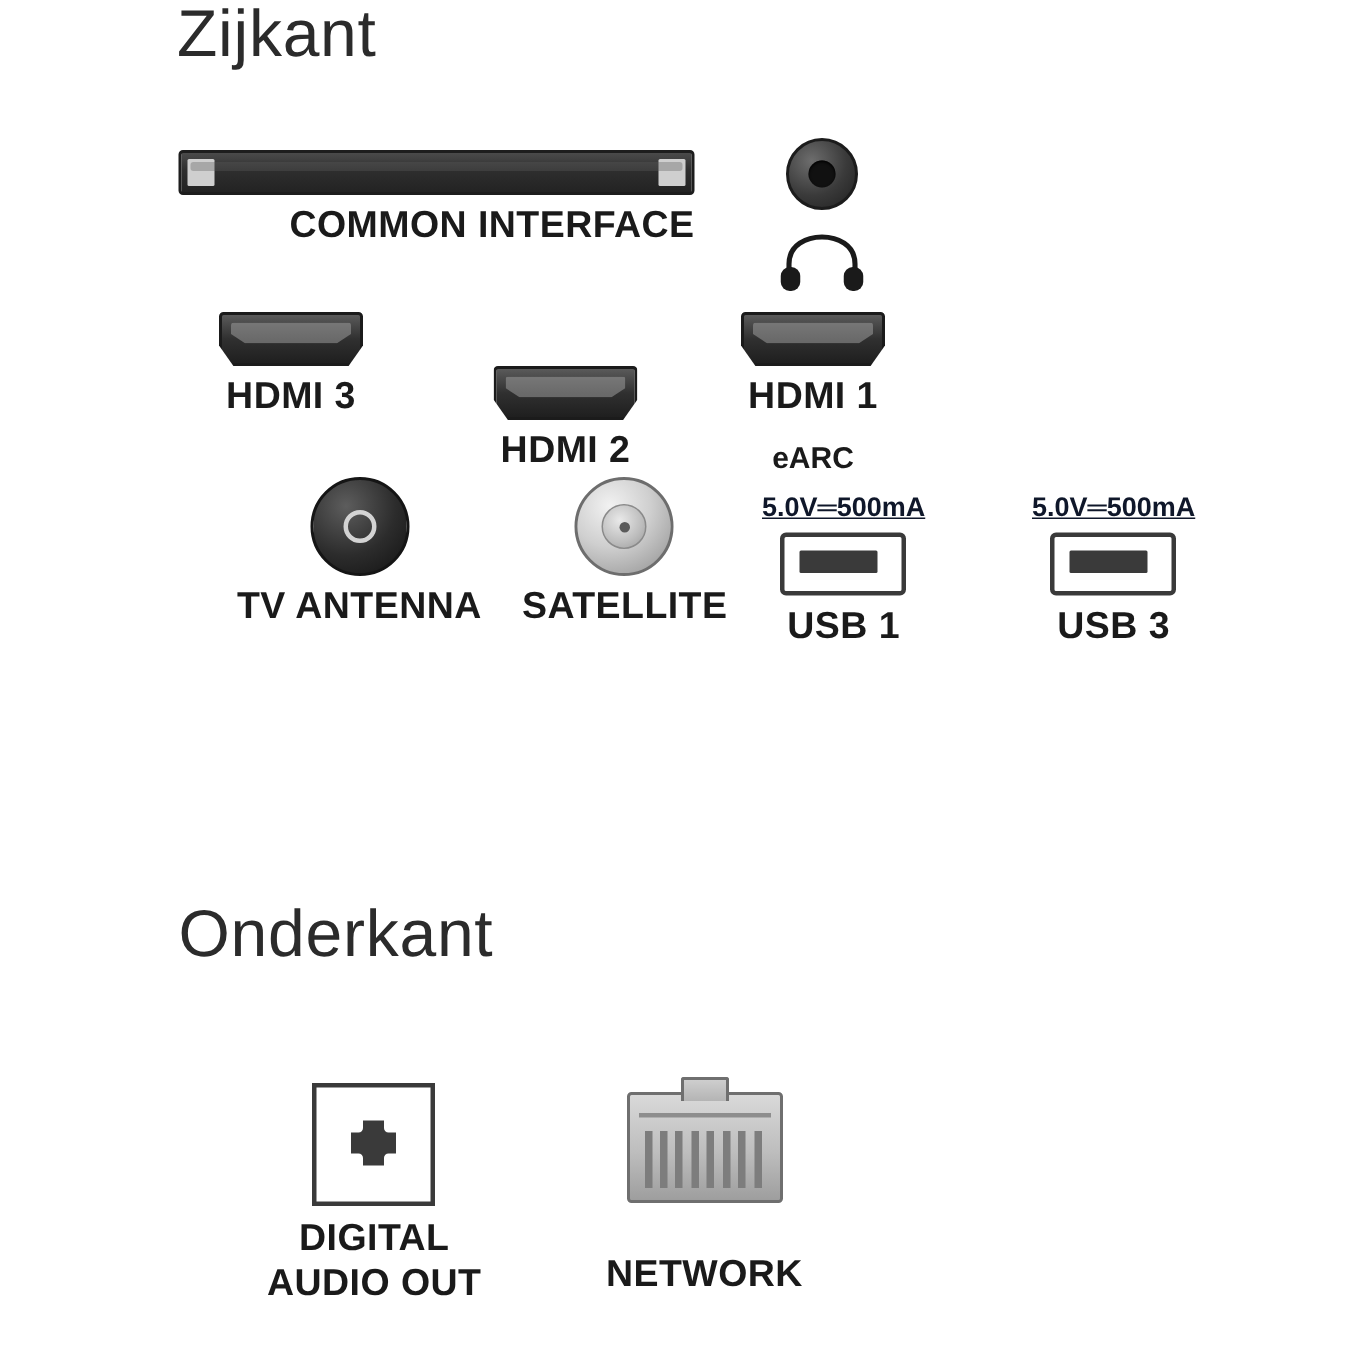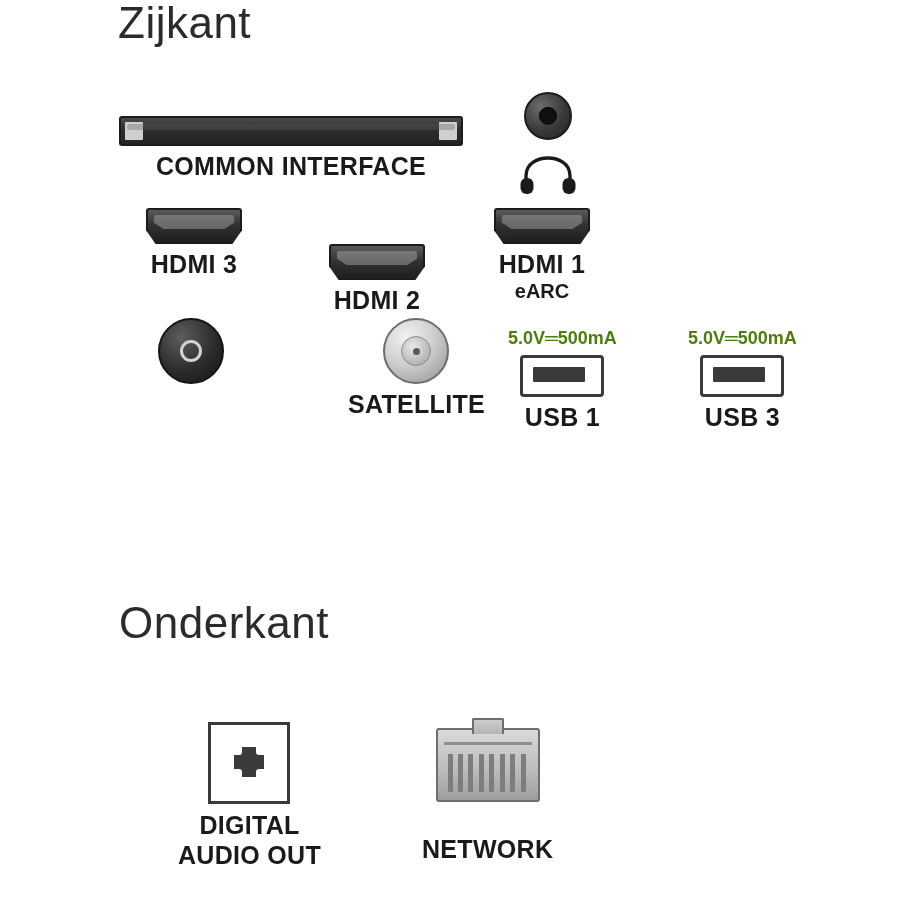--- a/index.html
+++ b/index.html
@@ -46,34 +46,35 @@
     white-space: nowrap;
     color: #1a1a1a;
     margin-top: 7px;
     line-height: 1.08;
   }
   .sublabel {
     font-size: 20px;
     font-weight: 700;
     text-align: center;
     color: #1a1a1a;
-    margin-top: 2px;
+    margin-top: 17px;
   }
   .toplabel {
     font-size: 18px;
     font-weight: 700;
     text-align: center;
-    color: #4d7c0f;
+    color: #0f172a;
     margin-bottom: 6px;
     white-space: nowrap;
+    text-decoration: underline;
   }
   .label.two-line { line-height: 1.18; }
 
   
-  #ci { left: 119px; top: 116px; }
+  #ci { left: 119px; top: 100px; align-items: flex-end; }
   .ci-slot {
     width: 344px;
     height: 30px;
     background: linear-gradient(180deg, #4a4a4a 0%, #2e2e2e 45%, #232323 100%);
     border: 2px solid #1d1d1d;
     border-radius: 3px;
     box-sizing: border-box;
     position: relative;
     display: flex;
     align-items: center;
@@ -340,20 +341,21 @@
   <div class="label">HDMI 1</div>
   <div class="sublabel">eARC</div>
 </div>
 
 <div class="port" style="left:158px; top:318px;">
   <div class="glyph">
     <div class="ant-outer">
         <div class="ant-ring"></div>
       </div>
   </div>
+  <div class="label">TV ANTENNA</div>
 </div>
 
 <div class="port" style="left:348px; top:318px;">
   <div class="glyph">
     <div class="sat-outer">
         <div class="sat-inner">
           <div class="sat-pin"></div>
         </div>
       </div>
   </div>
@@ -389,21 +391,21 @@
         <path d="M17 5 h14 l0 5 a3 3 0 0 0 3 3 l5 0 v14 l-5 0 a3 3 0 0 0 -3 3 l0 5 h-14 l0 -5 a3 3 0 0 0 -3 -3 l-5 0 v-14 l5 0 a3 3 0 0 0 3 -3 z" fill="#3a3a3a" transform="translate(0,3)"></path>
       </svg>
     </div>
   </div>
   <div class="label two-line">
     <div>DIGITAL</div>
     <div>AUDIO OUT</div>
   </div>
 </div>
 
-<div class="port" style="left:422px; top:728px;">
+<div class="port" style="left:404px; top:728px;">
   <div class="glyph">
     <div class="rj45-glyph">
       <div class="rj45-body"></div>
       <div class="rj45-notch"></div>
       <div class="rj45-top-line"></div>
       <div class="rj45-pins">
         <i></i>
           <i></i>
           <i></i>
           <i></i>

